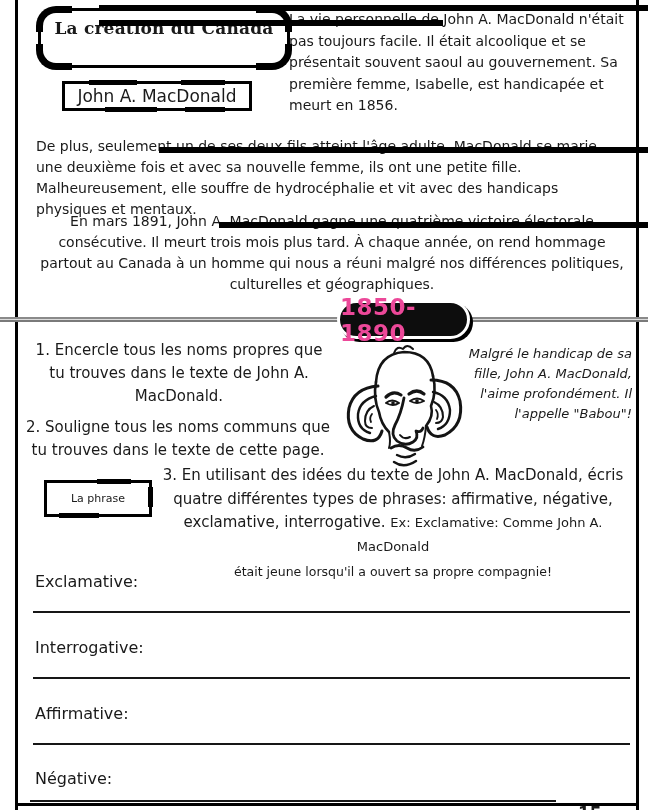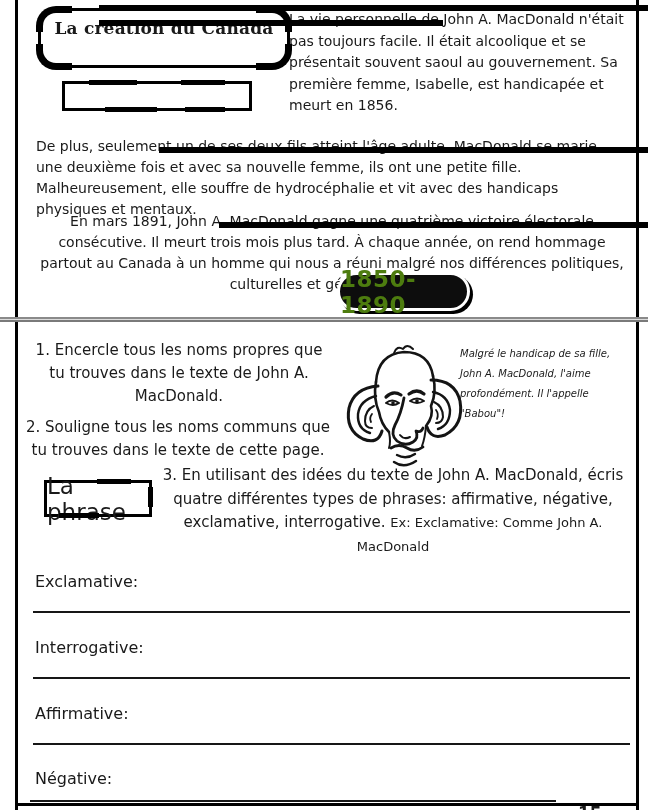--- a/index.html
+++ b/index.html
@@ -59,50 +59,50 @@
   .p2 { left:36px;  top:136px; width:590px; line-height:21px; }
   .p3 { left:36px;  top:211px; width:592px; line-height:21px;text-align:center; }
 
   
   .divider {
     left:0; top:317px; width:648px; height:5px;
     background:#dcdcdc; border-top:2px solid #8a8a8a; border-bottom:2px solid #7a7a7a;
     z-index:1;
   }
   .badge {
-    left:337px; top:272px; width:133px; height:39px;
+    left:337px; top:300px; width:133px; height:39px;
     background:#0d0d0d; border:3px solid #fff; border-radius:22px;
     box-shadow:3px 3px 0 0 #000;
     display:flex; align-items:center; justify-content:center;
-    color:#4d7c0f; font-weight:700; font-size:23px; letter-spacing:0.5px;
+    color:#ec4899; font-weight:700; font-size:23px; letter-spacing:0.5px;
     z-index:2;
   }
 
   
   .task { font-size:15px; line-height:23px; text-align:center; }
   .task1 { left:26px; top:339px; width:306px;text-align:center; }
   .task2 { left:18px; top:416px; width:320px; }
   .task3 { left:148px; top:464px; width:490px; line-height:23.5px; }
   .task3 .small { font-size:13px; }
   .task3 .u { }
   .task3-last { font-size:12.5px; margin-top:2px; }
 
   
   .portrait { left:336px; top:340px; width:132px; height:130px; z-index:2; }
   .caption {
     left:460px; top:344px; width:172px;
-    font-style:italic; font-size:10px; line-height:20px; text-align:left;
+    font-style:italic; font-size:13px; line-height:20px; text-align:right;
   }
 
   
   .phrase-box {
     left:44px; top:480px; width:108px; height:37px;
     border:3px solid #000; background:#fff;
     display:flex; align-items:center; justify-content:center;
-    font-size:23px;
+    font-size:11px;
   }
   .pb-tick { position:absolute; height:5px; background:#000; }
   .pb-tick.t1 { top:-4px; left:50px; width:34px; }
   .pb-tick.b1 { bottom:-4px; left:12px; width:40px; }
   .pb-tick.r  { right:-4px; top:4px; width:5px; height:20px; }
 
   
   .sent-label { left:35px; font-size:16px; font-weight:400; }
   .write-line { border-bottom:2px solid #161616; height:0; }
   .ln1,.ln2,.ln3 { left:33px; width:597px; }
@@ -128,20 +128,21 @@
   <div class="tb-tab b p2"></div>
   <div class="tb-tab b p3"></div>
   <div class="title-text">La création du Canada</div>
 </div>
 
 <div class="abs subject-box">
   <div class="sb-tick t1"></div>
   <div class="sb-tick t2"></div>
   <div class="sb-tick b1"></div>
   <div class="sb-tick b2"></div>
+  <span>John A. MacDonald</span>
 </div>
 
 <div class="abs para p1">La vie personnelle de John A. MacDonald n'était pas toujours facile. Il était alcoolique et se présentait souvent saoul au gouvernement. Sa première femme, Isabelle, est handicapée et meurt en 1856.</div>
 <div class="abs para p2">De plus, seulement un de ses deux fils atteint l'âge adulte. MacDonald se marie une deuxième fois et avec sa nouvelle femme, ils ont une petite fille. Malheureusement, elle souffre de hydrocéphalie et vit avec des handicaps physiques et mentaux.</div>
 <div class="abs para p3">En mars 1891, John A. MacDonald gagne une quatrième victoire électorale consécutive. Il meurt trois mois plus tard. À chaque année, on rend hommage partout au Canada à un homme qui nous a réuni malgré nos différences politiques, culturelles et géographiques.</div>
 
 <div class="abs divider"></div>
 <div class="abs badge">
   <span>1850- 1890</span>
 </div>
@@ -194,20 +195,21 @@
 
 <div class="abs phrase-box">
   <div class="pb-tick t1"></div>
   <div class="pb-tick b1"></div>
   <div class="pb-tick r"></div>
   <span>La phrase</span>
 </div>
 
 <div class="abs task task3">
   <span>3. En utilisant des idées du texte de John A. MacDonald, écris quatre différentes types de phrases: affirmative, négative, exclamative, interrogative. </span><span class="small">Ex: </span><span class="small u">Exclamative</span><span class="small">: Comme John A. MacDonald</span>
+  <div class="task3-last">était jeune lorsqu'il a ouvert sa propre compagnie!</div>
 </div>
 
 <div class="abs sent-label" style="top:572px">Exclamative:</div>
 <div class="abs write-line ln1" style="top:611px"></div>
 
 <div class="abs sent-label" style="top:638px">Interrogative:</div>
 <div class="abs write-line ln2" style="top:677px"></div>
 
 <div class="abs sent-label" style="top:704px">Affirmative:</div>
 <div class="abs write-line ln3" style="top:743px"></div>

